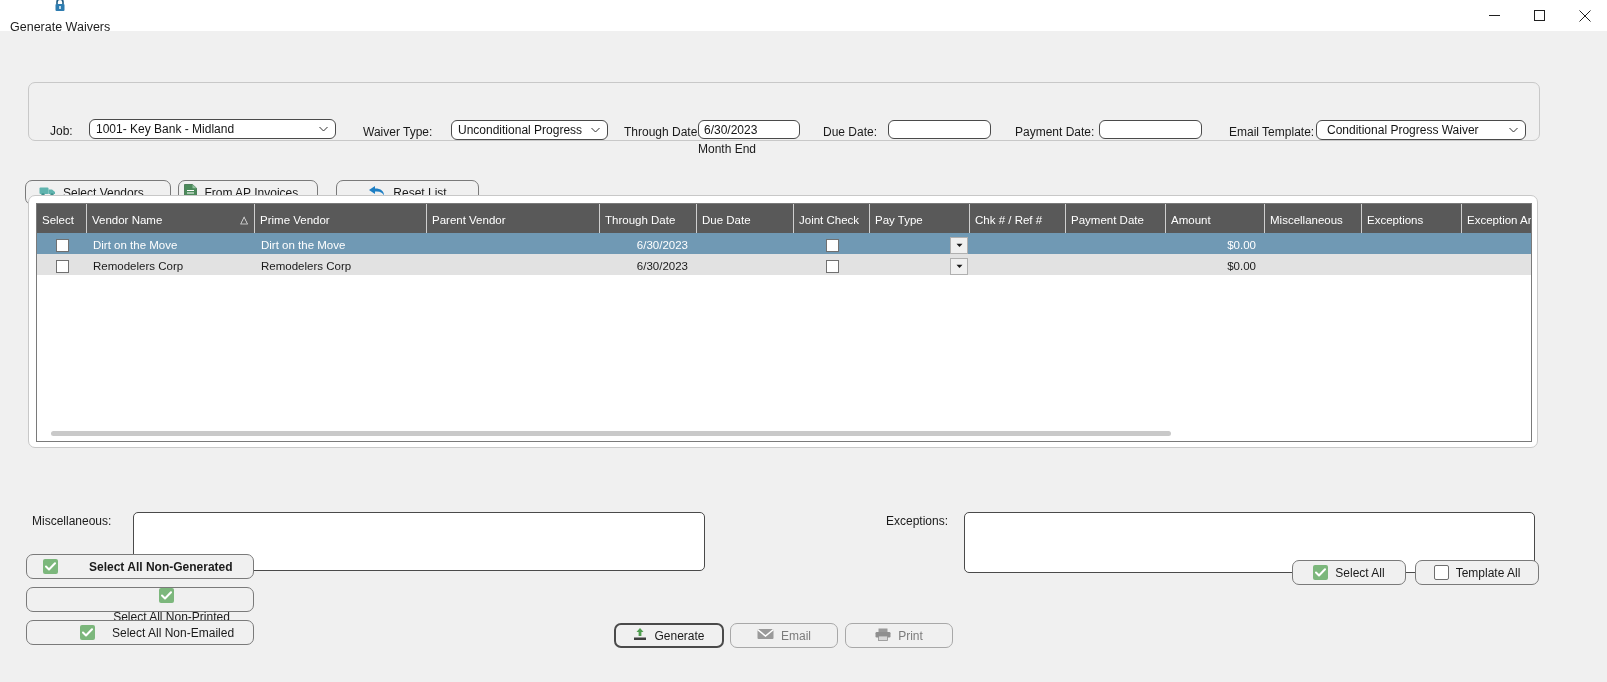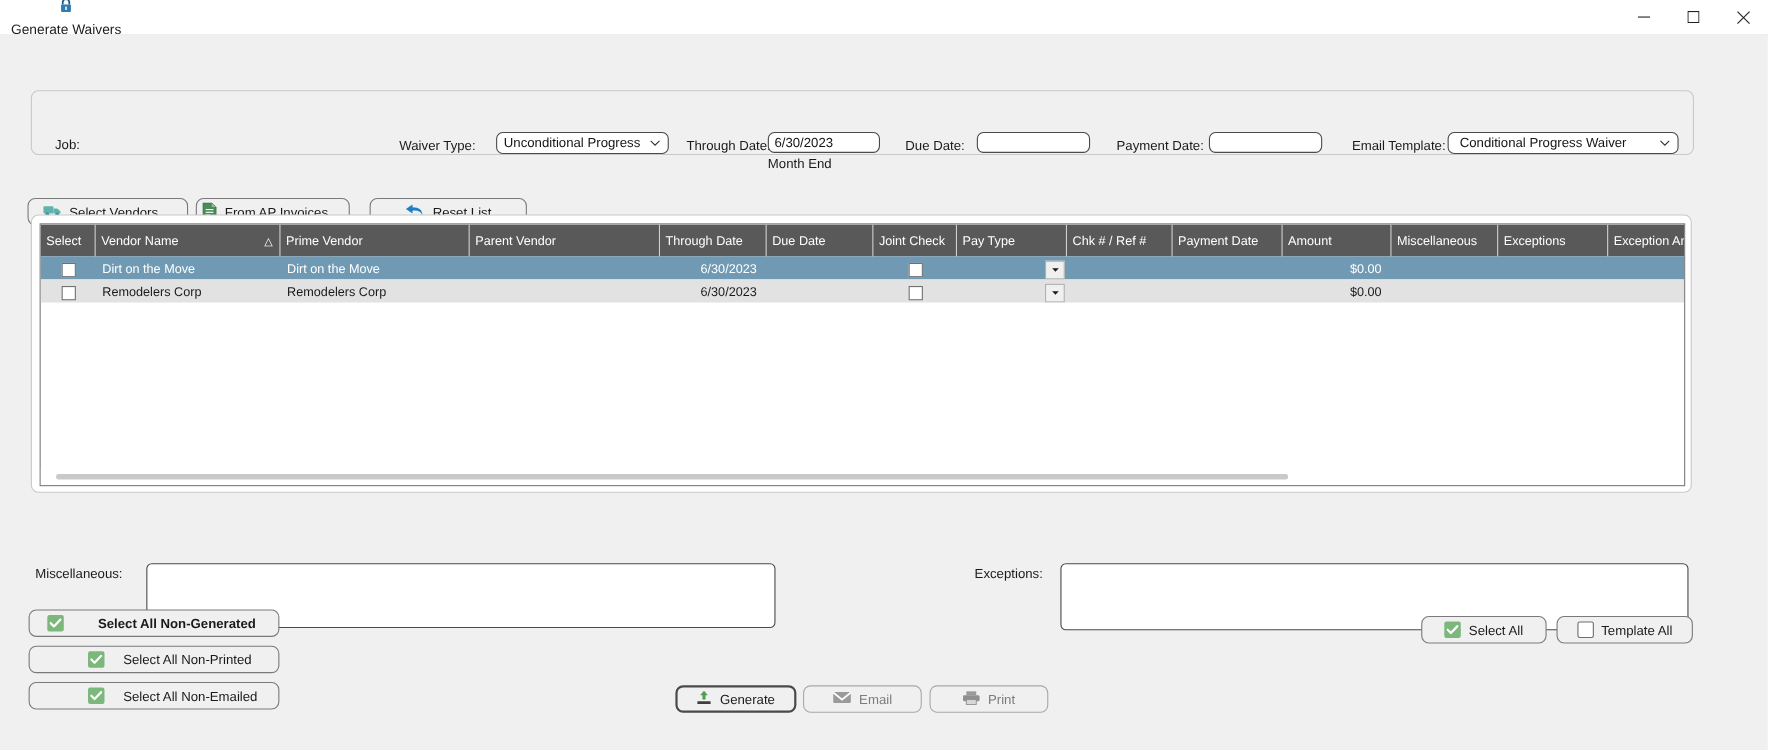--- a/index.html
+++ b/index.html
@@ -268,21 +268,21 @@
   }
   #lbl-exc   { position:absolute; left:886px; top:483px; }
   #memo-exc  {
     position:absolute; left:964px; top:481px; width:571px; height:61px;
     border:1px solid #4a4a4a; border-radius:5px; background:#ffffff;
     box-sizing:border-box; cursor: text;
   }
 
   
   #btn-non-generated { position:absolute; left:26px; top:523px; width:228px; height:25px; justify-content:flex-start; padding-left:16px;font-weight:bold; }
-  #btn-non-printed   { position:absolute; left:26px; top:556px; width:228px; height:25px; justify-content:flex-start; padding-left:53px; }
+  #btn-non-printed   { position:absolute; left:26px; top:556px; width:228px; height:25px; justify-content:flex-start; padding-left:53px;flex-direction:column; }
   #btn-non-emailed   { position:absolute; left:26px; top:589px; width:228px; height:25px; justify-content:flex-start; padding-left:53px; }
   #btn-select-all    { position:absolute; left:1292px;top:529px; width:114px; height:25px; }
   #btn-unselect-all  { position:absolute; left:1415px;top:529px; width:124px; height:25px; }
   #btn-generate      { position:absolute; left:614px; top:592px; width:110px; height:25px; }
   #btn-email         { position:absolute; left:730px; top:592px; width:108px; height:25px; }
   #btn-print         { position:absolute; left:845px; top:592px; width:108px; height:25px; }
 
   .chk-green {
     width: 15px; height: 15px;
     background: #7cb77c;
@@ -331,20 +331,26 @@
         </svg>
     </div>
   </div>
 </div>
 
 <div id="main">
 
   <div id="criteria-panel"></div>
 
   <span id="lbl-job" class="field-label">Job:</span>
+  <div id="cbo-job" class="cbo">
+    <span>1001-  Key Bank - Midland</span>
+    <svg class="caret" viewBox="0 0 9 6">
+        <path d="M0.5 1 L4.5 5 L8.5 1" fill="none" stroke="#303030" stroke-width="1"></path>
+      </svg>
+  </div>
 
   <span id="lbl-wtype" class="field-label">Waiver Type:</span>
   <div id="cbo-wtype" class="cbo">
     <span>Unconditional Progress</span>
     <svg class="caret" viewBox="0 0 9 6">
         <path d="M0.5 1 L4.5 5 L8.5 1" fill="none" stroke="#303030" stroke-width="1"></path>
       </svg>
   </div>
 
   <span id="lbl-through" class="field-label">Through Date:</span>

